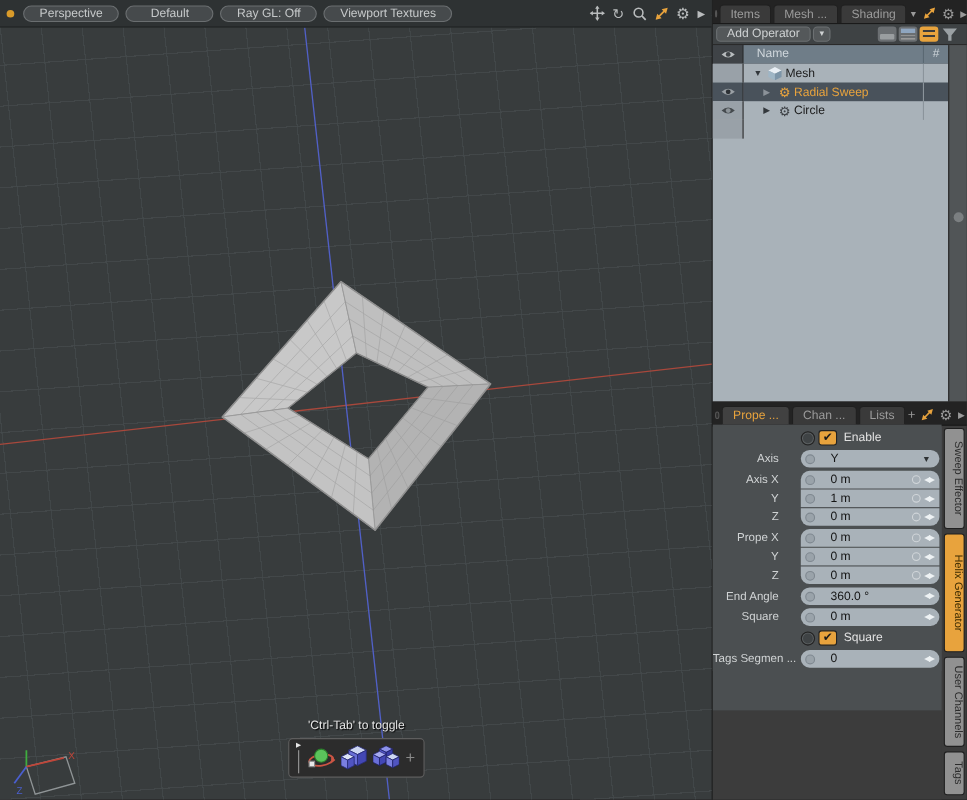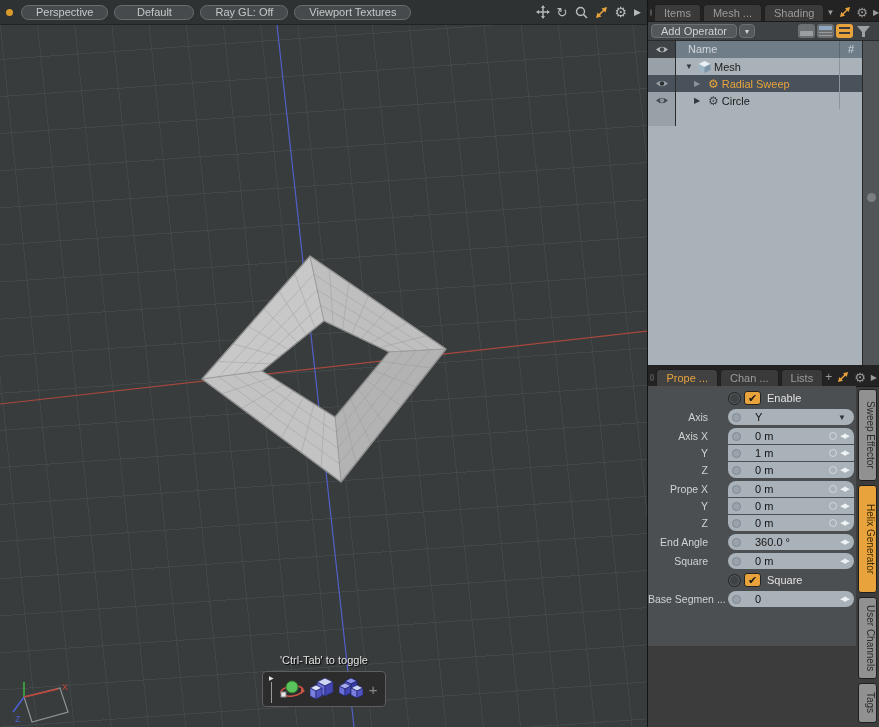--- a/index.html
+++ b/index.html
@@ -459,21 +459,21 @@
       </div>
 
       <div class="prow">
         <span class="plabel"></span>
         <span class="cbtn"></span>
         <span class="checkbox">✔</span>
         <span class="cblabel">Square</span>
       </div>
 
       <div class="prow">
-        <span class="plabel">Base Segmen ...</span>
+        <span class="plabel">Tags Segmen ...</span>
         <div class="pfield">
           <span class="pcircle"></span>
           <span class="pvalue">0</span>
           <span class="padorn">
               <span class="arrows">◀▶</span>
             </span>
         </div>
       </div>
     </div>
 

